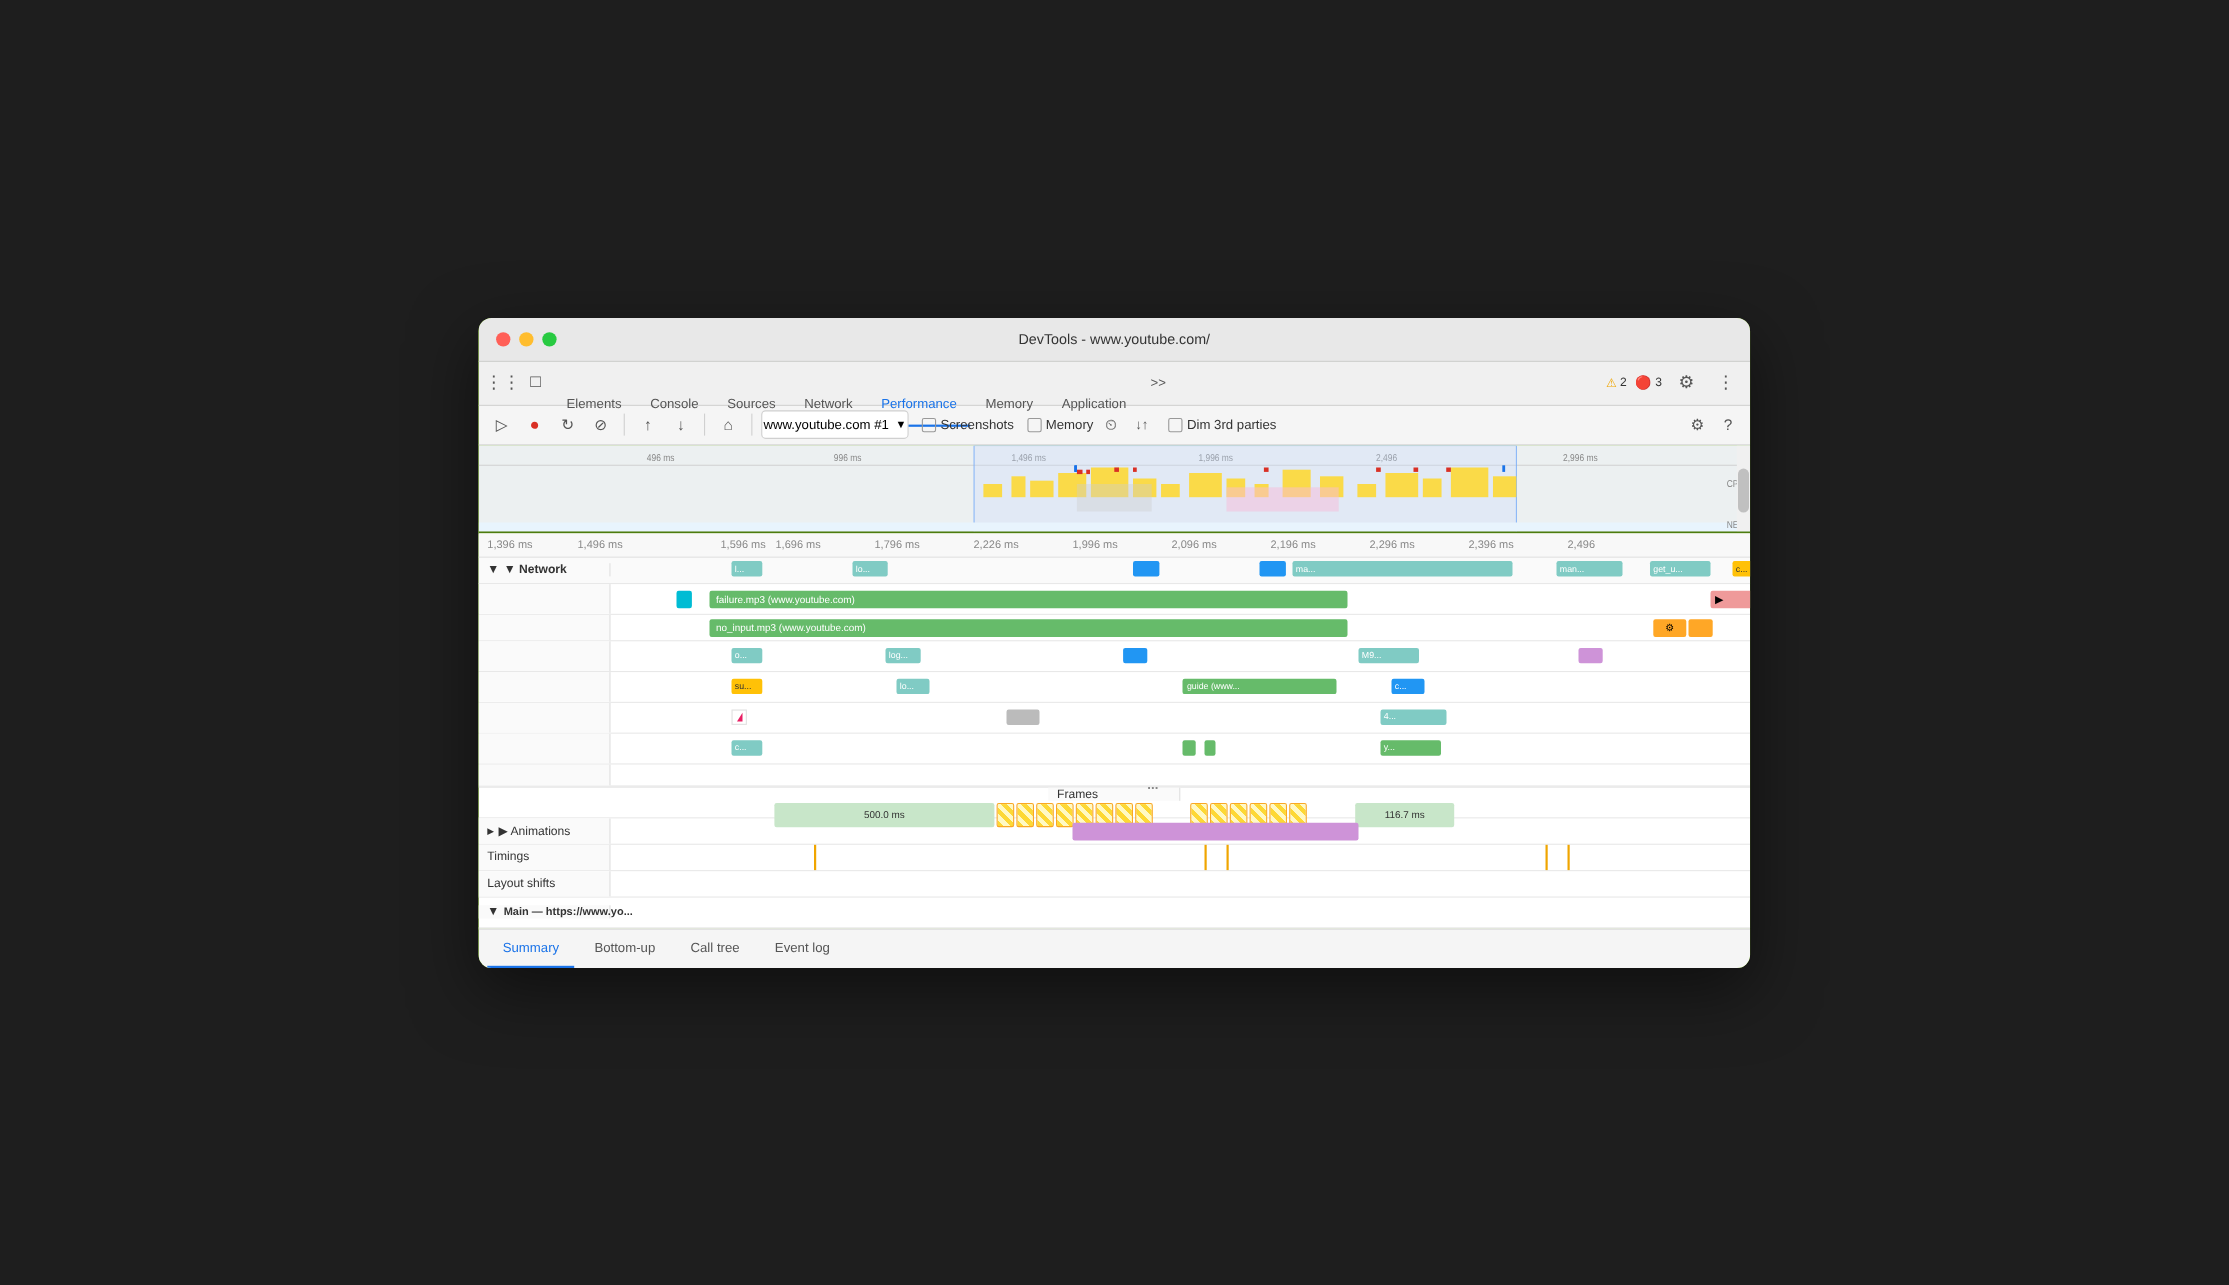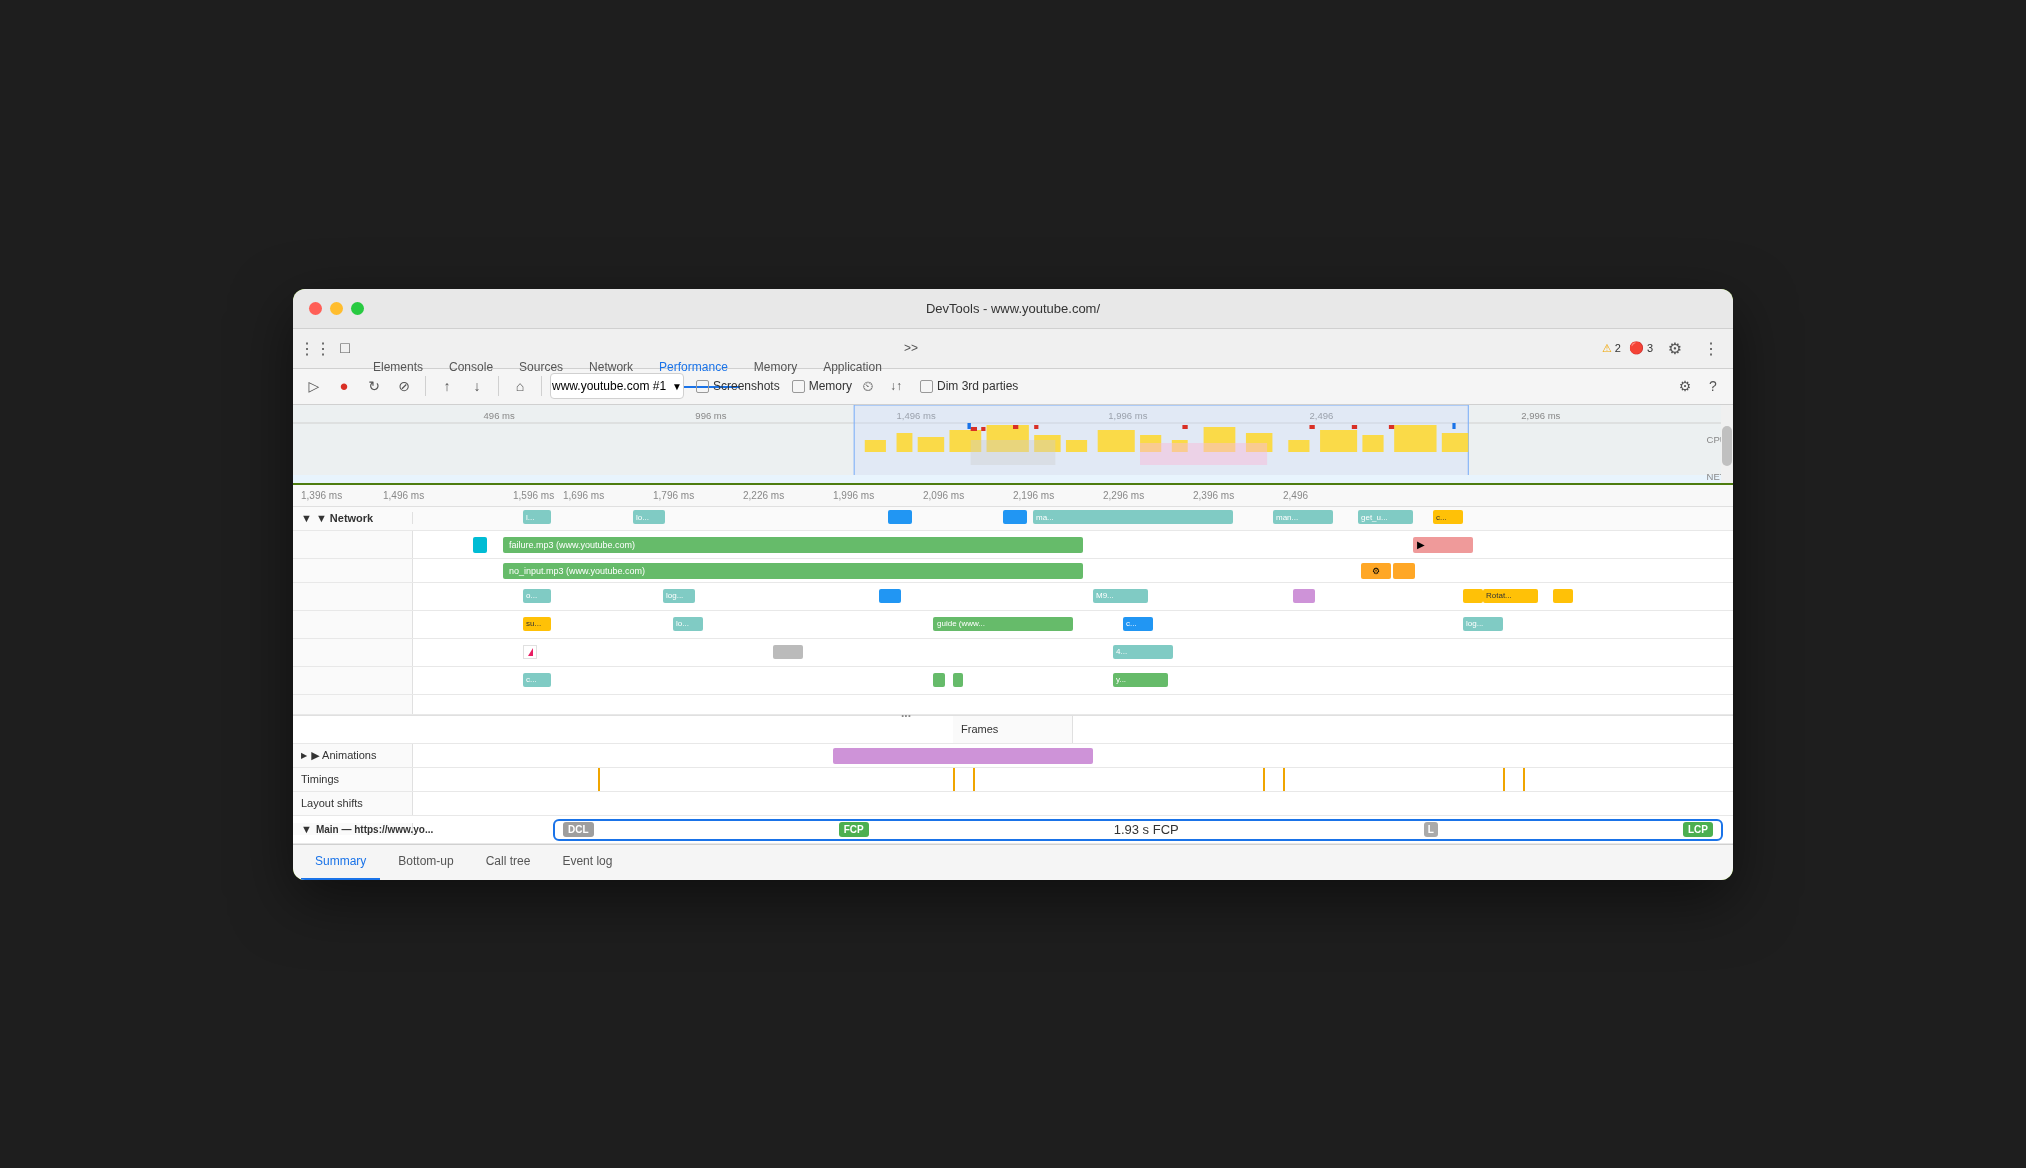--- a/index.html
+++ b/index.html
@@ -5,21 +5,21 @@
     * { box-sizing: border-box; margin: 0; padding: 0; }
     body {
       background: #1e1e1e;
       display: flex;
       justify-content: center;
       align-items: center;
       min-height: 100vh;
       font-family: -apple-system, BlinkMacSystemFont, 'Segoe UI', sans-serif;
     }
     .window {
-      width: 1440px;
+      width: 1156px;
       background: #84cc16;
       border-radius: 12px;
       box-shadow: 0 20px 60px rgba(0,0,0,0.5);
       overflow: hidden;
     }
     
     .titlebar {
       background: #e8e8e8;
       height: 40px;
       display: flex;
@@ -694,20 +694,43 @@
         <div style="flex:1; position:relative;">
           <span style="position:absolute; left:488px; top:2px; font-size:12px; color:#888; font-weight:bold;">...</span>
         </div>
       </div>
     </div>
 
     <div class="frames-row">
       <div class="frames-label">
         <span>Frames</span>
       </div>
+      <div class="frames-content">
+
+        <div class="frame-block frame-green" style="width:200px; font-size:9px; padding:0 6px;">500.0 ms</div>
+
+        <div class="frame-block frame-yellow-diag" style="width:16px;"></div>
+        <div class="frame-block frame-yellow-diag" style="width:16px;"></div>
+        <div class="frame-block frame-yellow-diag" style="width:16px;"></div>
+        <div class="frame-block frame-yellow-diag" style="width:16px;"></div>
+        <div class="frame-block frame-yellow-diag" style="width:16px;"></div>
+        <div class="frame-block frame-yellow-diag" style="width:16px;"></div>
+        <div class="frame-block frame-yellow-diag" style="width:16px;"></div>
+        <div class="frame-block frame-yellow-diag" style="width:16px;"></div>
+        <div style="width:30px;"></div>
+        <div class="frame-block frame-yellow-diag" style="width:16px;"></div>
+        <div class="frame-block frame-yellow-diag" style="width:16px;"></div>
+        <div class="frame-block frame-yellow-diag" style="width:16px;"></div>
+        <div class="frame-block frame-yellow-diag" style="width:16px;"></div>
+        <div class="frame-block frame-yellow-diag" style="width:16px;"></div>
+        <div class="frame-block frame-yellow-diag" style="width:16px;"></div>
+        <div style="width:40px;"></div>
+
+        <div class="frame-block frame-green" style="width:90px; font-size:9px; padding:0 4px;">116.7 ms</div>
+      </div>
     </div>
 
     <div class="animations-row">
       <div class="track-side-label">
         <span style="font-size:8px;">▶</span>
         <span style="font-size:11px;">▶ Animations</span>
       </div>
       <div class="track-side-content">
 
         <div class="anim-bar" style="left:420px; width:260px;"></div>
@@ -735,38 +758,20 @@
         <span>Layout shifts</span>
       </div>
       <div class="track-content"></div>
     </div>
 
     <div class="main-section-row">
       <div class="track-label" style="font-weight:600;">
         <span>▼</span>
         <span style="font-size:10px;">Main — https://www.yo...</span>
       </div>
-      <div class="track-content">
-
-        <div class="metrics-highlight" style="left:140px; right:10px; top:3px; bottom:3px; height:22px;">
-          <div class="dcl-badge">
-            <span>DCL</span>
-          </div>
-          <div class="fcp-badge">
-            <span>FCP</span>
-          </div>
-          <div class="fcp-text">1.93 s FCP</div>
-          <div class="l-badge">
-            <span>L</span>
-          </div>
-          <div class="lcp-badge">
-            <span>LCP</span>
-          </div>
-        </div>
-      </div>
     </div>
 
   </div>
 
   <div class="bottom-tabs">
     <div class="btab active">
       <span>Summary</span>
     </div>
     <div class="btab">
       <span>Bottom-up</span>

